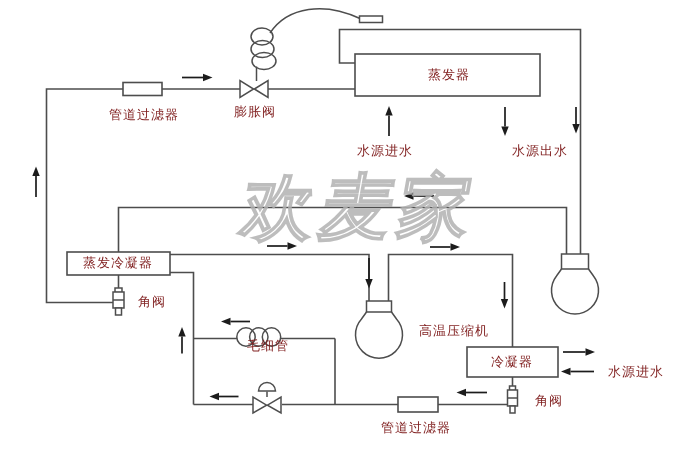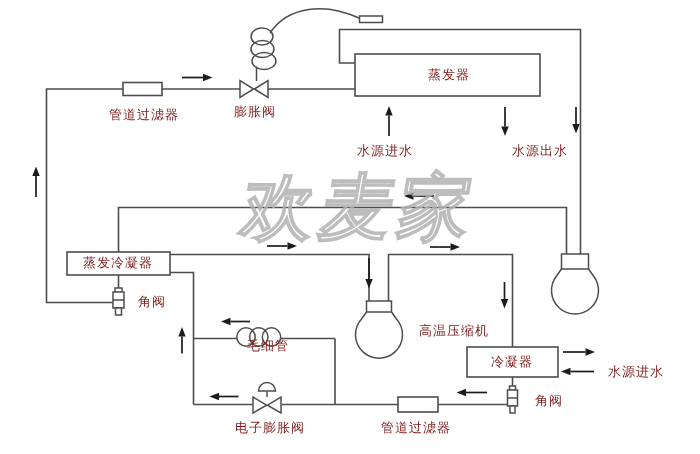--- a/index.html
+++ b/index.html
@@ -201,16 +201,15 @@
   <div class="lbl" style="left:449px;top:75px;">蒸发器</div>
   <div class="lbl" style="left:385px;top:151px;">水源进水</div>
   <div class="lbl" style="left:540px;top:151px;">水源出水</div>
   <div class="lbl" style="left:118px;top:263px;">蒸发冷凝器</div>
   <div class="lbl" style="left:152px;top:302px;">角阀</div>
   <div class="lbl" style="left:454px;top:311px;margin-top:20px;">高温压缩机</div>
   <div class="lbl" style="left:512px;top:362px;font-family:Liberation Mono, monospace;">冷凝器</div>
   <div class="lbl" style="left:636px;top:372px;">水源进水</div>
   <div class="lbl" style="left:549px;top:401px;">角阀</div>
   <div class="lbl" style="left:268px;top:346px;">毛细管</div>
-  <div class="lbl" style="left:270px;top:428px;">电子膨胀阀</div>
   <div class="lbl" style="left:416px;top:428px;">管道过滤器</div>
 
 </div>
 
 </body></html>

